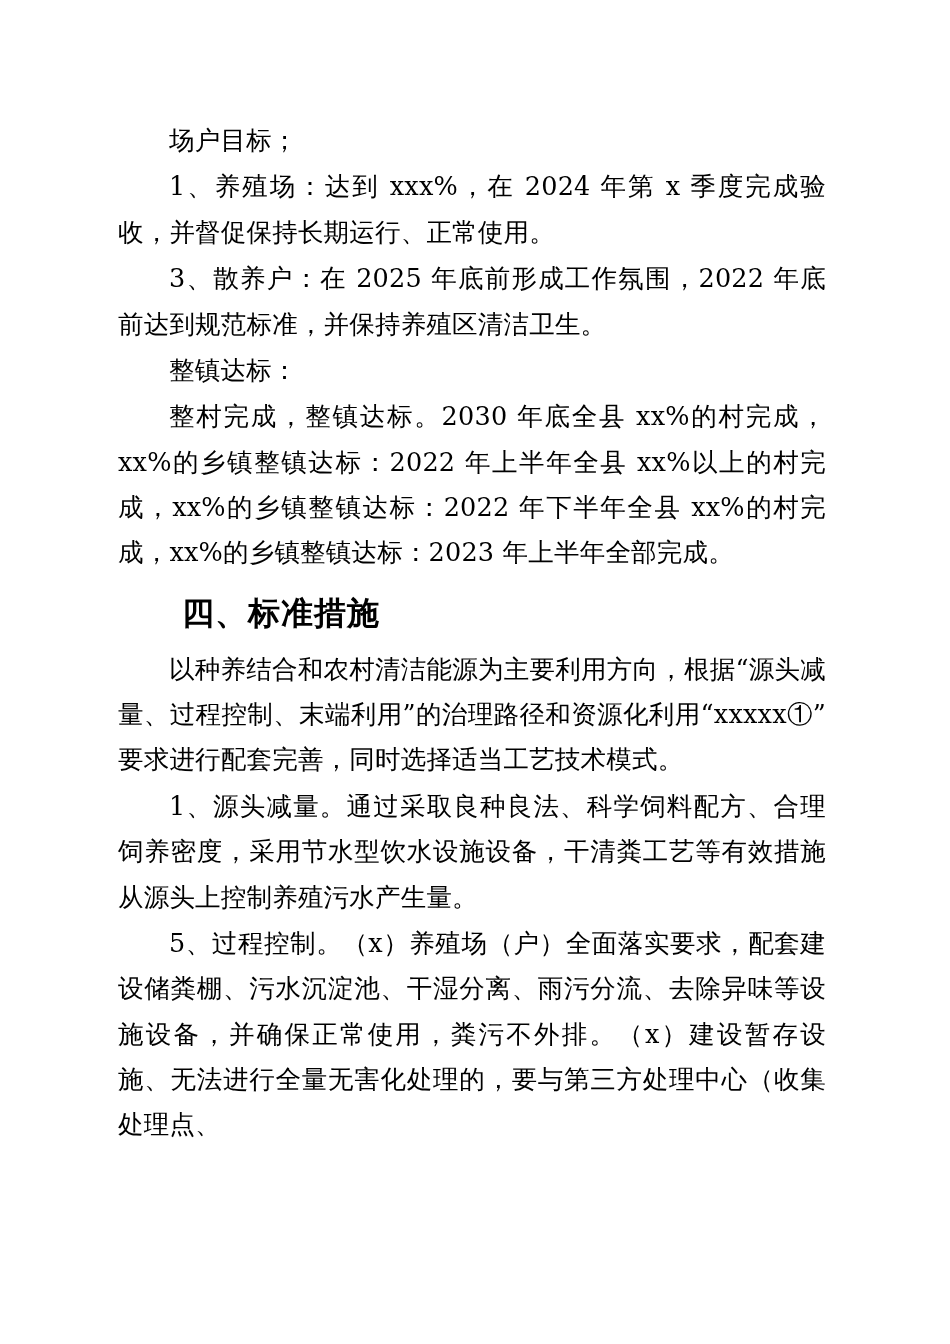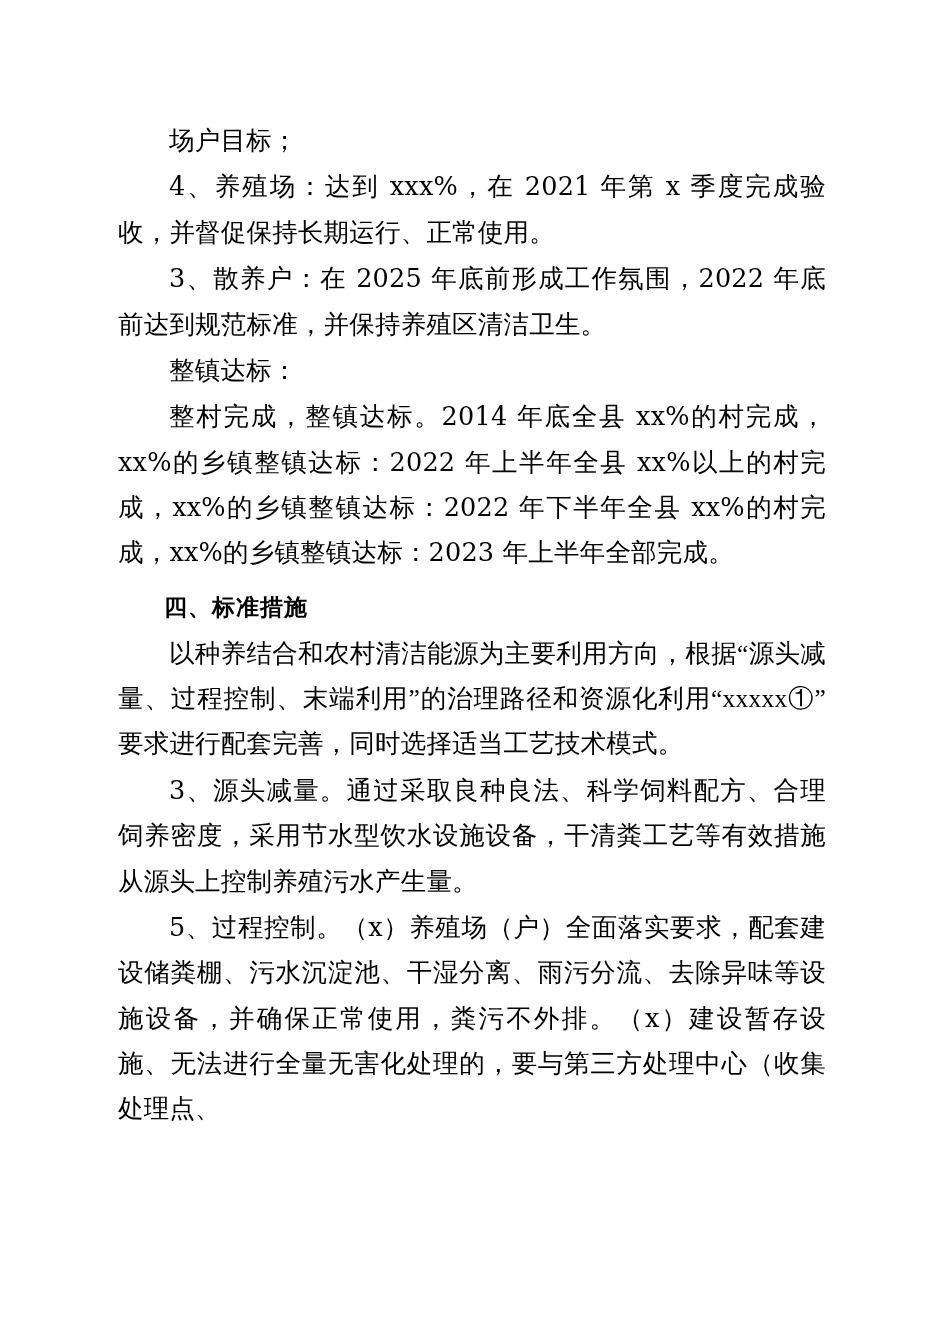--- a/index.html
+++ b/index.html
@@ -28,46 +28,45 @@
     text-justify: inter-ideograph;
     letter-spacing: 0.2px;
   }
   p {
     margin: 0 0 1px 0;
   }
   .indent {
     text-indent: 2em;
   }
   .heading {
-    font-family: Liberation Serif, serif;
+    font-family: Liberation Mono, monospace;
     font-weight: bold;
-    font-size: 23px;
+    font-size: 32px;
     text-indent: 2em;
     margin-top: 12px;
     margin-bottom: 2px;
     letter-spacing: 1px;
   }
   .spread {
     text-align: justify;
     text-justify: inter-character;
-    font-family: Liberation Serif, serif;
   }
 </style>
 </head>
 <body>
 
 <div class="page">
   <div class="doc-body">
 
     <p class="indent">场户目标；</p>
-    <p class="indent">4、养殖场：达到 xxx%，在 2021 年第 x 季度完成验收，并督促保持长期运行、正常使用。</p>
+    <p class="indent">1、养殖场：达到 xxx%，在 2024 年第 x 季度完成验收，并督促保持长期运行、正常使用。</p>
     <p class="indent">3、散养户：在 2025 年底前形成工作氛围，2022 年底前达到规范标准，并保持养殖区清洁卫生。</p>
     <p class="indent">整镇达标：</p>
-    <p class="indent">整村完成，整镇达标。2014 年底全县 xx%的村完成，xx%的乡镇整镇达标：2022 年上半年全县 xx%以上的村完成，xx%的乡镇整镇达标：2022 年下半年全县 xx%的村完成，xx%的乡镇整镇达标：2023 年上半年全部完成。</p>
+    <p class="indent">整村完成，整镇达标。2030 年底全县 xx%的村完成，xx%的乡镇整镇达标：2022 年上半年全县 xx%以上的村完成，xx%的乡镇整镇达标：2022 年下半年全县 xx%的村完成，xx%的乡镇整镇达标：2023 年上半年全部完成。</p>
 
     <p class="heading">四、标准措施</p>
 
     <p class="indent spread">以种养结合和农村清洁能源为主要利用方向，根据“源头减量、过程控制、末端利用”的治理路径和资源化利用“xxxxx①”要求进行配套完善，同时选择适当工艺技术模式。</p>
-    <p class="indent">3、源头减量。通过采取良种良法、科学饲料配方、合理饲养密度，采用节水型饮水设施设备，干清粪工艺等有效措施从源头上控制养殖污水产生量。</p>
+    <p class="indent">1、源头减量。通过采取良种良法、科学饲料配方、合理饲养密度，采用节水型饮水设施设备，干清粪工艺等有效措施从源头上控制养殖污水产生量。</p>
     <p class="indent">5、过程控制。（x）养殖场（户）全面落实要求，配套建设储粪棚、污水沉淀池、干湿分离、雨污分流、去除异味等设施设备，并确保正常使用，粪污不外排。（x）建设暂存设施、无法进行全量无害化处理的，要与第三方处理中心（收集处理点、</p>
 
   </div>
 </div>
 
 </body></html>

